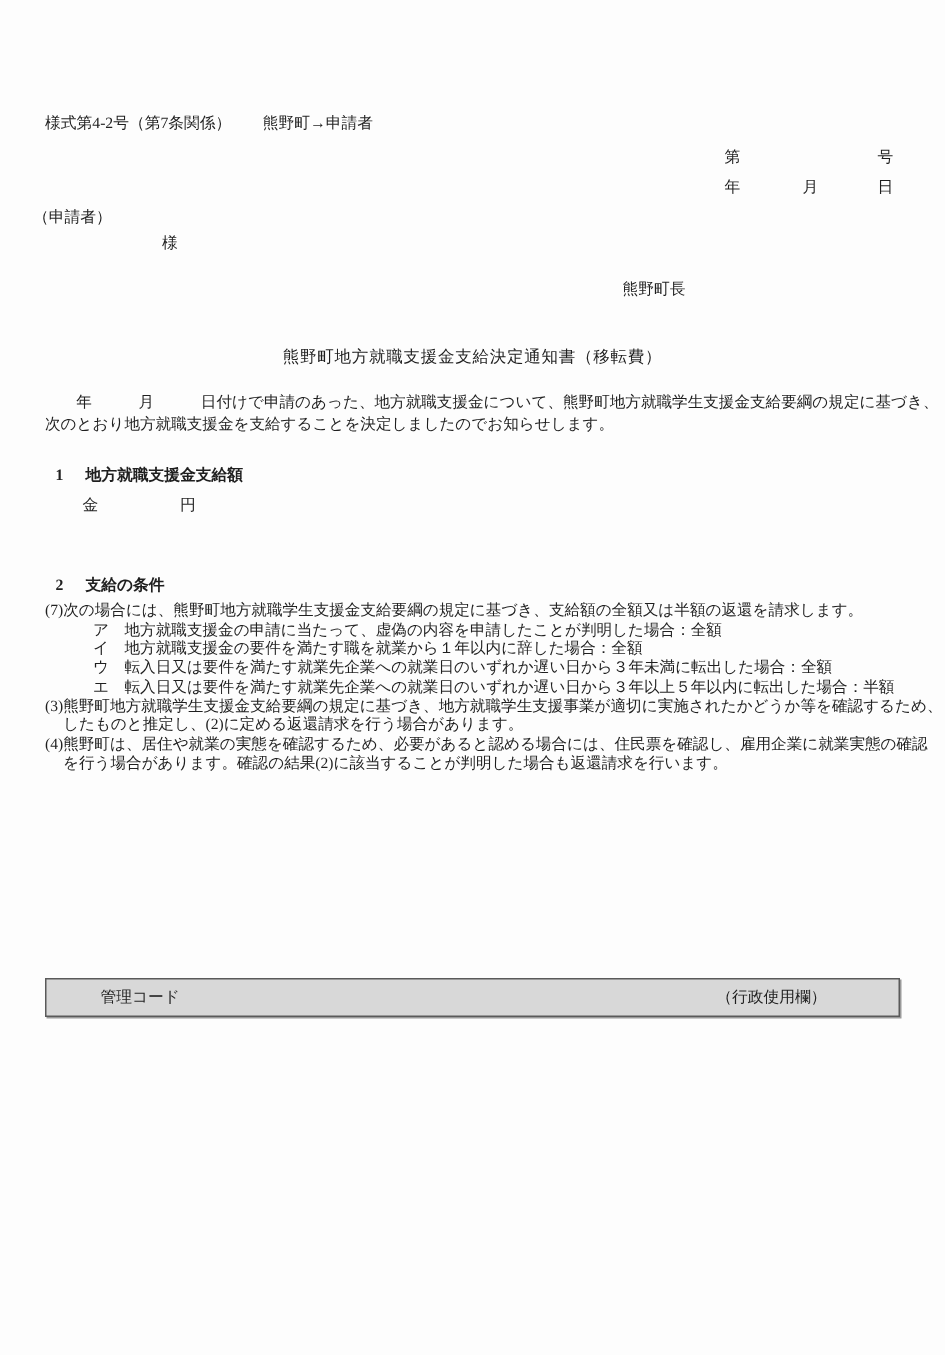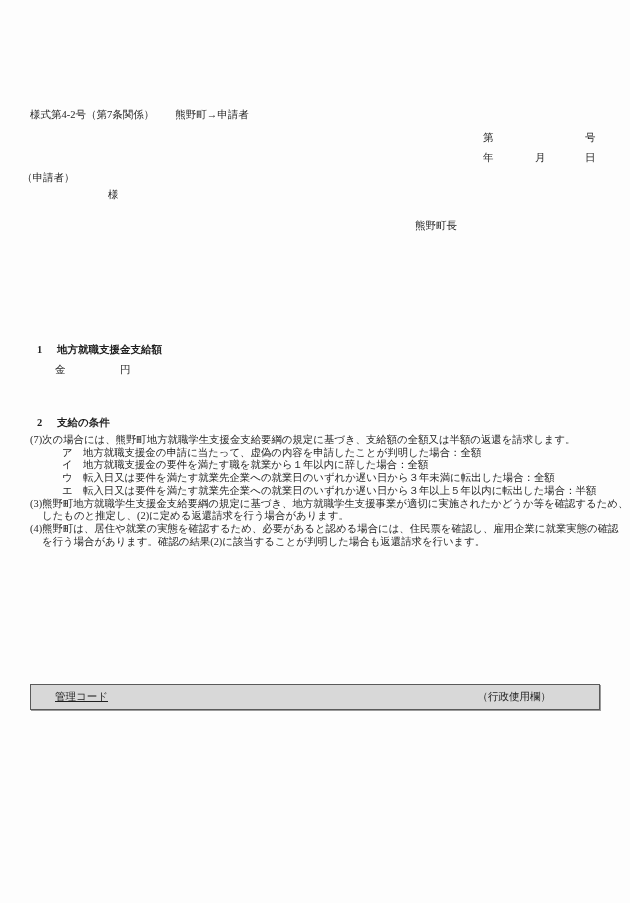--- a/index.html
+++ b/index.html
@@ -5,21 +5,21 @@
   html,body{margin:0;padding:0;}
   body{
     width:630px;height:903px;
     background:#fdfdfd;
     font-family:"Liberation Serif","DejaVu Serif",serif;
     color:#1f1f1f;
     position:relative;
     overflow:hidden;
   }
   .page{position:absolute;left:0;top:0;width:630px;height:903px;}
-  .abs{position:absolute;white-space:nowrap;margin-top:32px;}
+  .abs{position:absolute;white-space:nowrap;}
   .fs{font-size:10.5px;line-height:13px;}
   .form-line{left:30px;top:76px;}
   .docno-dai{left:483px;top:99px;}
   .docno-go{left:585px;top:99px;}
   .date-year{left:483px;top:119px;}
   .date-month{left:535px;top:119px;}
   .date-day{left:585px;top:119px;}
   .applicant{left:22px;top:139px;}
   .honorific{left:108px;top:156px;}
   .issuer{left:415px;top:187px;}
@@ -49,42 +49,47 @@
   .ind3{padding-left:42px;}
   .admin-bar{
     left:30px;top:652px;width:568px;height:24px;
     background:#d8d8d8;
     border:1px solid #5a5a5a;
     box-shadow:1px 1px 0 #9a9a9a;
     display:flex;align-items:center;justify-content:space-between;
     font-size:10.5px;
     padding:0;
   }
-  .admin-bar .left{padding-left:24px;text-decoration:underline;}
+  .admin-bar .left{padding-left:36px;}
   .admin-bar .right{padding-right:48px;}
 </style>
 </head>
 <body>
 
 <div class="page">
 
   <div class="abs fs form-line">様式第4-2号（第7条関係）　　熊野町→申請者</div>
 
   <div class="abs fs docno-dai">第</div>
   <div class="abs fs docno-go">号</div>
 
   <div class="abs fs date-year">年</div>
   <div class="abs fs date-month">月</div>
   <div class="abs fs date-day">日</div>
 
   <div class="abs fs applicant">（申請者）</div>
   <div class="abs fs honorific">様</div>
   <div class="abs fs issuer">熊野町長</div>
 
+  <div class="abs doc-title">熊野町地方就職支援金支給決定通知書（移転費）</div>
 
+  <div class="abs intro">
+    <div class="ln">　　年　　　月　　　日付けで申請のあった、地方就職支援金について、熊野町地方就職学生支援金支給要綱の規定に基づき、</div>
+    <div class="ln">次のとおり地方就職支援金を支給することを決定しましたのでお知らせします。</div>
+  </div>
 
   <div class="abs sec-head sec1-head">
     <span class="num">1</span>
     <span>地方就職支援金支給額</span>
   </div>
   <div class="abs fs amount-kin">金</div>
   <div class="abs fs amount-en">円</div>
 
   <div class="abs sec-head sec2-head">
     <span class="num">2</span>

